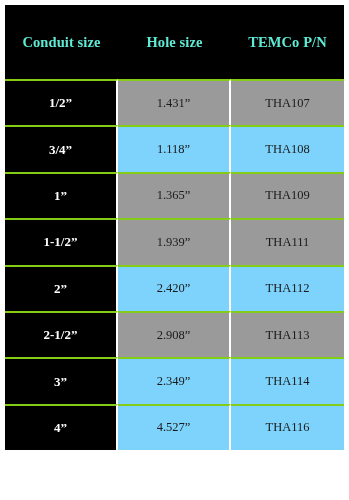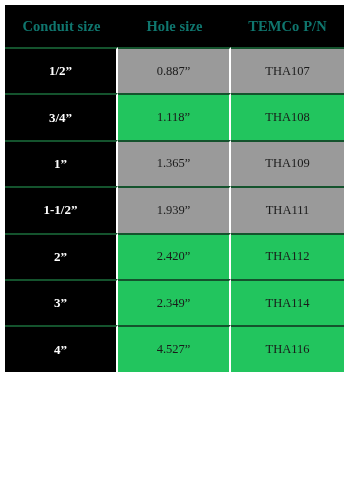--- a/index.html
+++ b/index.html
@@ -26,38 +26,38 @@
   table.conduit-table {
     border-collapse: separate;
     border-spacing: 0;
     width: 339px;
     table-layout: fixed;
   }
 
   
   tr.header-row th {
     background: #000000;
-    color: #0f766e;
+    color: #5eead4;
     font-weight: bold;
     font-size: 14.5px;
     letter-spacing: 0.1px;
     height: 42px;
-    padding: 0;
+    padding: 16px;
     text-align: center;
     vertical-align: middle;
     border: 0;
   }
 
   
   tr.data-row td {
     height: 44.4px;
     padding: 0;
     text-align: center;
     vertical-align: middle;
-    border-top: 2px solid #14532d;
+    border-top: 2px solid #84cc16;
     border-right: 2px solid #ffffff;
   }
   tr.data-row td:last-child {
     border-right: 0;
   }
 
   td.col-conduit {
     background: #000000;
     color: #ffffff;
     font-weight: bold;
@@ -77,39 +77,39 @@
     width: 120px;
   }
 
   
   tr.shade-dark td.col-hole,
   tr.shade-dark td.col-pn {
     background: #9a9a9a;
   }
   tr.shade-light td.col-hole,
   tr.shade-light td.col-pn {
-    background: #22c55e;
+    background: #7dd3fc;
   }
 </style>
 </head>
 <body>
 
 <div id="table-wrap">
   <table class="conduit-table">
     <thead>
       <tr class="header-row">
         <th class="col-conduit-head">Conduit size</th>
         <th class="col-hole-head">Hole size</th>
         <th class="col-pn-head">TEMCo P/N</th>
       </tr>
     </thead>
     <tbody id="table-body">
         <tr class="data-row shade-dark">
           <td class="col-conduit">1/2”</td>
-          <td class="col-hole">0.887”</td>
+          <td class="col-hole">1.431”</td>
           <td class="col-pn">THA107</td>
         </tr>
         <tr class="data-row shade-light">
           <td class="col-conduit">3/4”</td>
           <td class="col-hole">1.118”</td>
           <td class="col-pn">THA108</td>
         </tr>
         <tr class="data-row shade-dark">
           <td class="col-conduit">1”</td>
           <td class="col-hole">1.365”</td>
@@ -118,20 +118,25 @@
         <tr class="data-row shade-dark">
           <td class="col-conduit">1-1/2”</td>
           <td class="col-hole">1.939”</td>
           <td class="col-pn">THA111</td>
         </tr>
         <tr class="data-row shade-light">
           <td class="col-conduit">2”</td>
           <td class="col-hole">2.420”</td>
           <td class="col-pn">THA112</td>
         </tr>
+        <tr class="data-row shade-dark">
+          <td class="col-conduit">2-1/2”</td>
+          <td class="col-hole">2.908”</td>
+          <td class="col-pn">THA113</td>
+        </tr>
         <tr class="data-row shade-light">
           <td class="col-conduit">3”</td>
           <td class="col-hole">2.349”</td>
           <td class="col-pn">THA114</td>
         </tr>
         <tr class="data-row shade-light">
           <td class="col-conduit">4”</td>
           <td class="col-hole">4.527”</td>
           <td class="col-pn">THA116</td>
         </tr>

